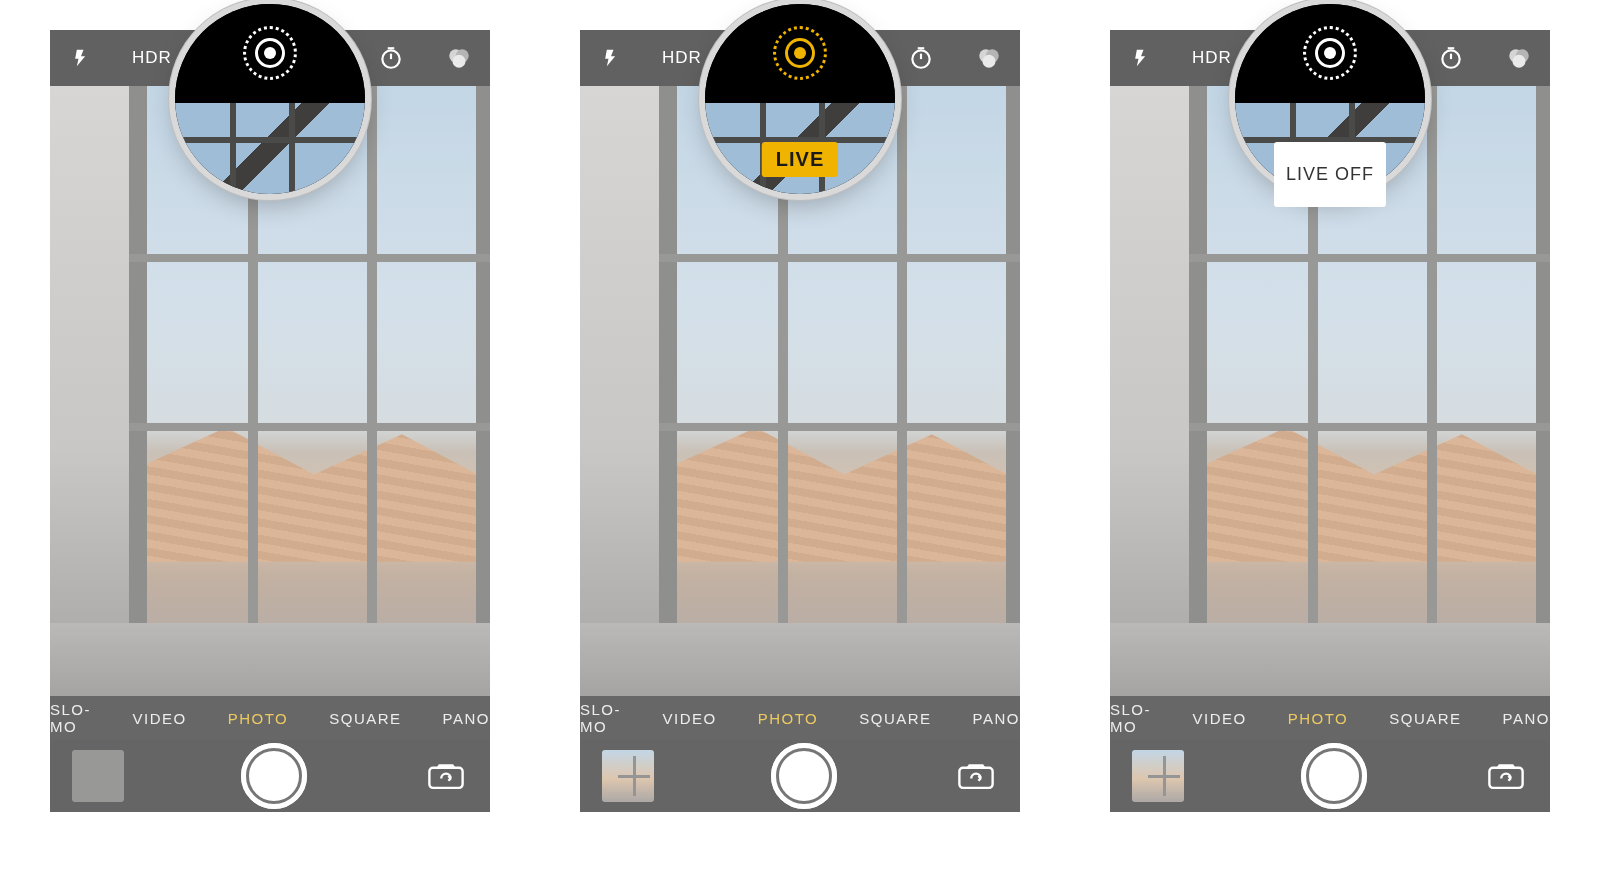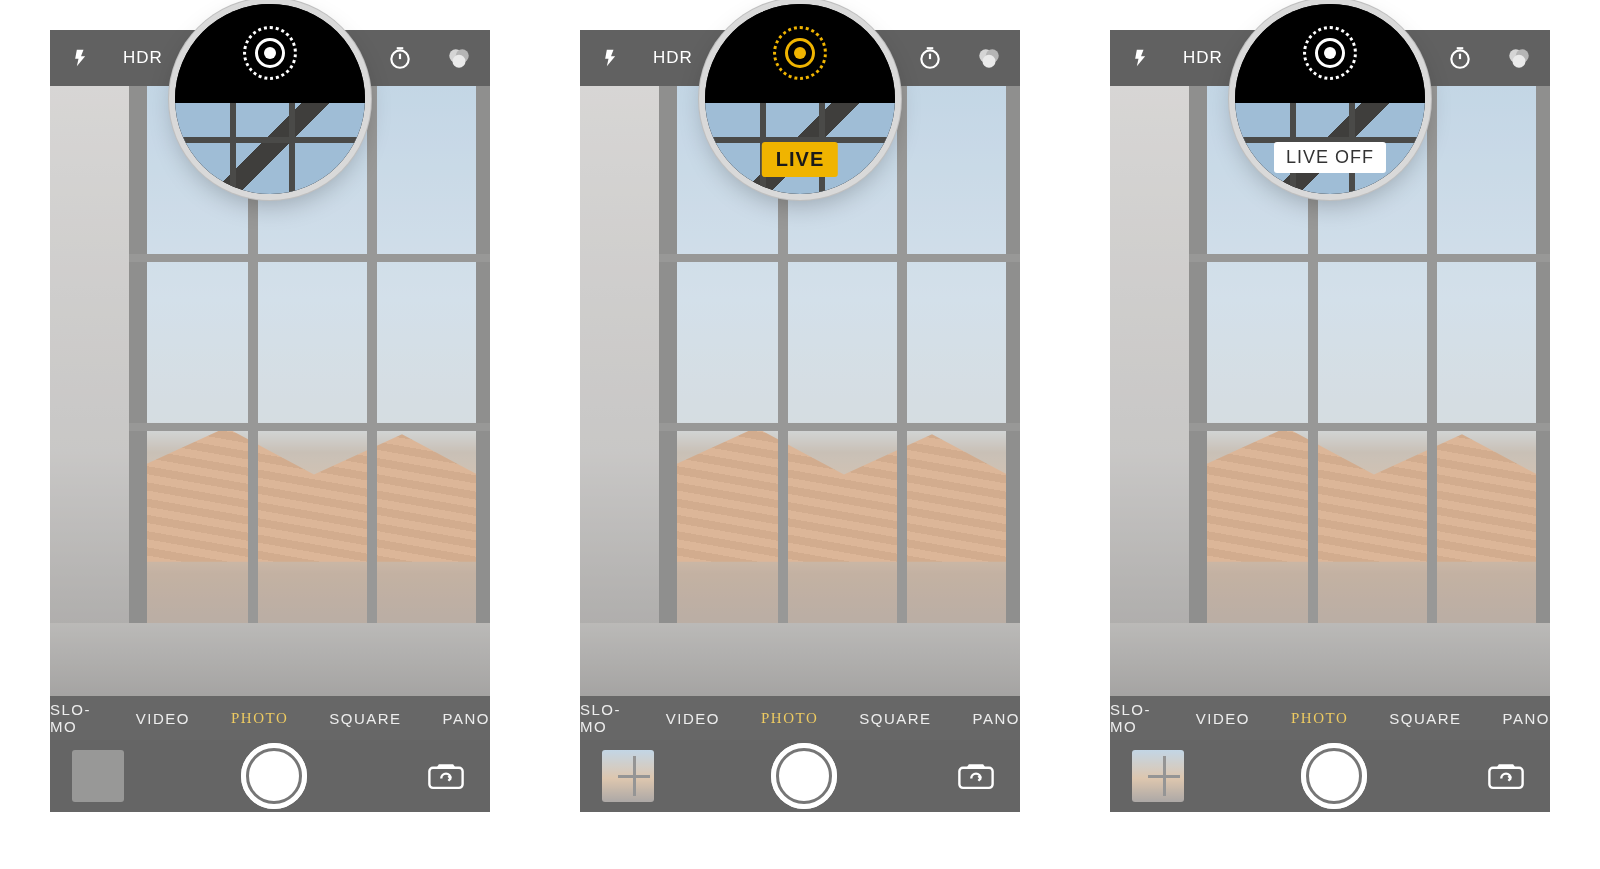--- a/index.html
+++ b/index.html
@@ -34,21 +34,21 @@
   .topbar {
     height: 56px;
     background: #000;
     display: flex;
     align-items: center;
     justify-content: space-between;
     padding: 0 14px;
     position: relative;
     z-index: 2;
   }
-  .topbar .left, .topbar .right { display:flex; align-items:center; gap:25px; }
+  .topbar .left, .topbar .right { display:flex; align-items:center; gap:34px; }
   .topbar .icon { color:#fff; display:flex; align-items:center; justify-content:center; width:34px; height:34px; }
   .hdr-label { color:#fff; font-size:17px; font-weight:400; letter-spacing:1px; }
   .viewfinder {
     position: relative;
     width: 100%;
     height: 610px;
     overflow: hidden;
   }
   
   .sky {
@@ -72,21 +72,21 @@
     height: 44px;
     background: rgba(0,0,0,0.35);
     display:flex; align-items:center; justify-content:center;
     gap: 41px;
     color:#eee;
     font-size:15px;
     letter-spacing:1.5px;
     font-weight:400;
   }
   .modebar span { opacity:0.95; }
-  .modebar .active { color:#f0b400; font-weight:500;font-family:Liberation Serif, serif; }
+  .modebar .active { color:#f0b400; font-weight:500; }
   .bottombar {
     height:72px;
     background:rgba(0,0,0,0.5);
     display:flex; align-items:center; justify-content:space-between;
     padding: 0 22px;
   }
   .thumb {
     width:52px; height:52px; background:#5a5a58; border-radius:3px;
     overflow:hidden;
   }
@@ -165,21 +165,21 @@
     left:50%; transform:translateX(-50%);
     top: 112px;
     padding: 6px 14px;
     border-radius:3px;
     font-weight:700;
     font-size:20px;
     letter-spacing:1px;
     z-index:61;
   }
   .badge.yellow { background:#f0b400; color:#1a1a1a; }
-  .badge.white  { background:#fff; color:#333; font-weight:500; font-size:18px; padding:5px 12px;}
+  .badge.white  { background:#fff; color:#333; font-weight:500; font-size:18px; padding:22px 12px;}
   
   .live-small { width:26px; height:26px; position:relative; color:#fff;}
   .live-small .dots{ position:absolute; inset:0; border-radius:50%; border:2px dotted currentColor;}
   .live-small .ring{ position:absolute; inset:6px; border-radius:50%; border:2px solid currentColor;}
   .live-small .dot{ position:absolute; top:50%; left:50%; width:6px; height:6px; margin:-3px 0 0 -3px; border-radius:50%; background:currentColor;}
 </style>
 </head>
 <body>
 
 <div class="screens">

